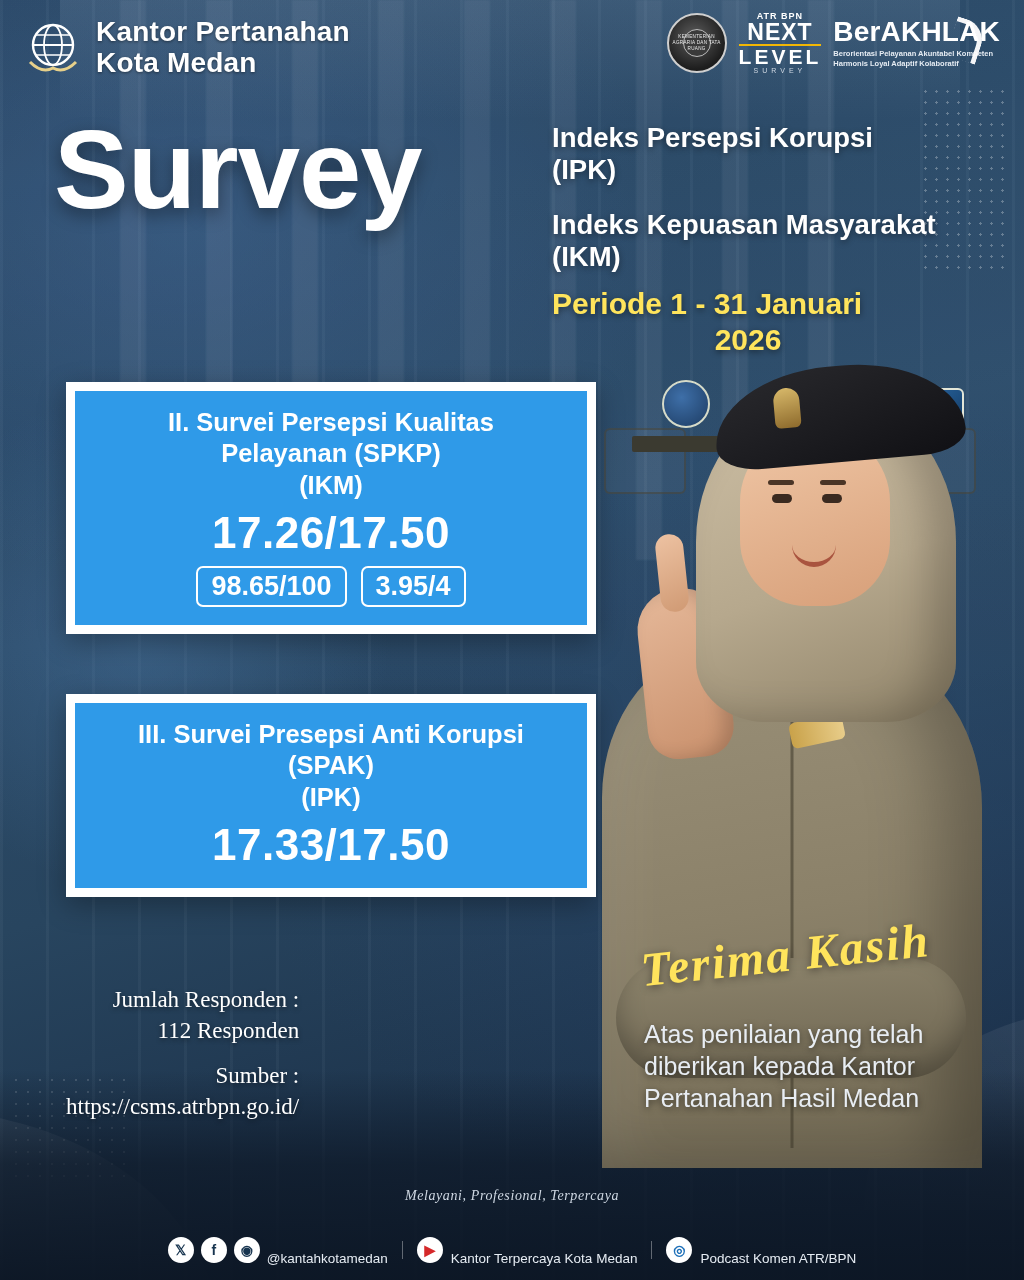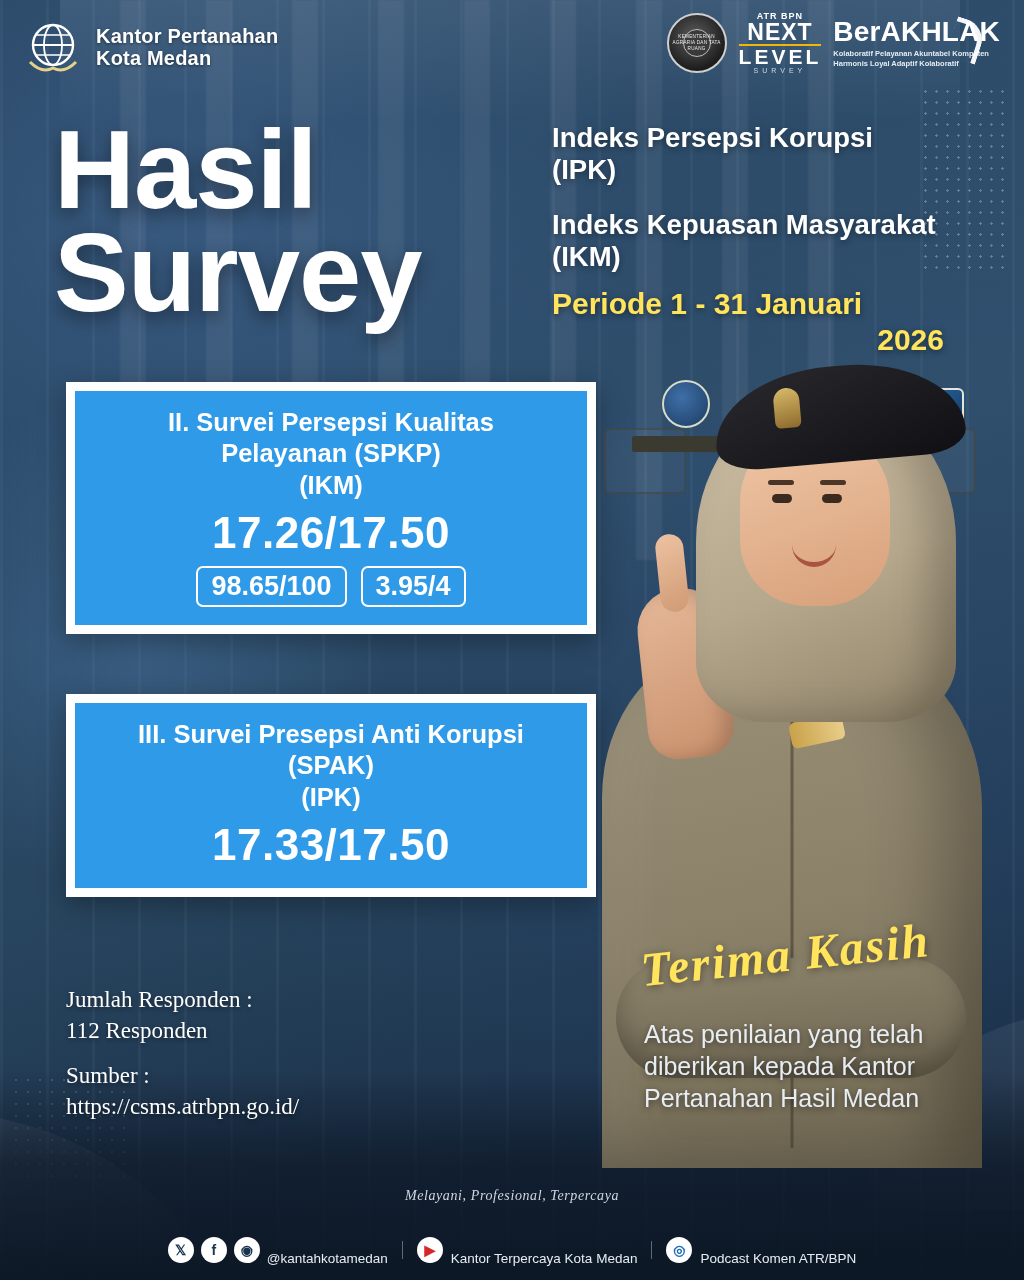--- a/index.html
+++ b/index.html
@@ -102,21 +102,21 @@
     align-items: center;
     gap: 12px;
   }
   .globe-logo {
     width: 62px; height: 62px;
     position: relative;
   }
   .office-name {
     color: #ffffff;
     font-weight: bold;
-    font-size: 20px;
+    font-size: 28px;
     line-height: 1.12;
     letter-spacing: 0.2px;
     text-shadow: 0 1px 3px rgba(0,0,0,0.45);
   }
   .logo-right {
     position: absolute;
     right: 24px; top: 12px;
     display: flex;
     align-items: center;
     gap: 12px;
@@ -233,21 +233,21 @@
   .period {
     margin-top: 12px;
     color: #ffe45c;
     font-size: 30px;
     font-weight: bold;
     line-height: 1.2;
     text-shadow: 0 2px 6px rgba(0,0,0,0.45);
   }
   .period .p2 {
     display: block;
-    text-align: right;
+    text-align: center;
     padding-right: 70px;
   }
 
   
   .card-wrap {
     position: absolute;
     left: 66px;
     width: 512px;
     background: #ffffff;
     padding: 9px;
@@ -294,20 +294,21 @@
 
   
   .notes {
     position: absolute;
     left: 66px; top: 984px;
     color: #ffffff;
     font-family: "Liberation Serif", serif;
     font-size: 23px;
     line-height: 1.35;
     text-shadow: 0 2px 5px rgba(0,0,0,0.45);
+    text-align: right;
   }
   .notes .gap { height: 14px; }
 
   
   .person {
     position: absolute;
     right: 0px; bottom: 112px;
     width: 470px; height: 880px;
     pointer-events: none;
   }
@@ -559,30 +560,29 @@
       </div>
       <div class="nextlevel">
         <div class="nl-top">ATR BPN</div>
         <div class="nl-next">NEXT</div>
         <div class="nl-level">LEVEL</div>
         <div class="nl-sub">SURVEY</div>
       </div>
       <div class="berakhlak">
         <div class="ba-title">BerAKHLAK</div>
         <div class="ba-sub">
-          <div>Kolaboratif Pelayanan Akuntabel Kompeten</div>
+          <div>Berorientasi Pelayanan Akuntabel Kompeten</div>
           <div>Harmonis Loyal Adaptif Kolaboratif</div>
         </div>
       </div>
       <div class="ba-swoosh"></div>
     </div>
   </div>
 
   <div class="headline">
-    <span>Hasil</span>
     <span class="l2">Survey</span>
   </div>
 
   <div class="right-head">
     <div class="rh-line">Indeks Persepsi Korupsi</div>
     <div class="rh-line">(IPK)</div>
     <div class="rh-gap"></div>
     <div class="rh-line">Indeks Kepuasan Masyarakat</div>
     <div class="rh-line">(IKM)</div>
     <div class="period">

